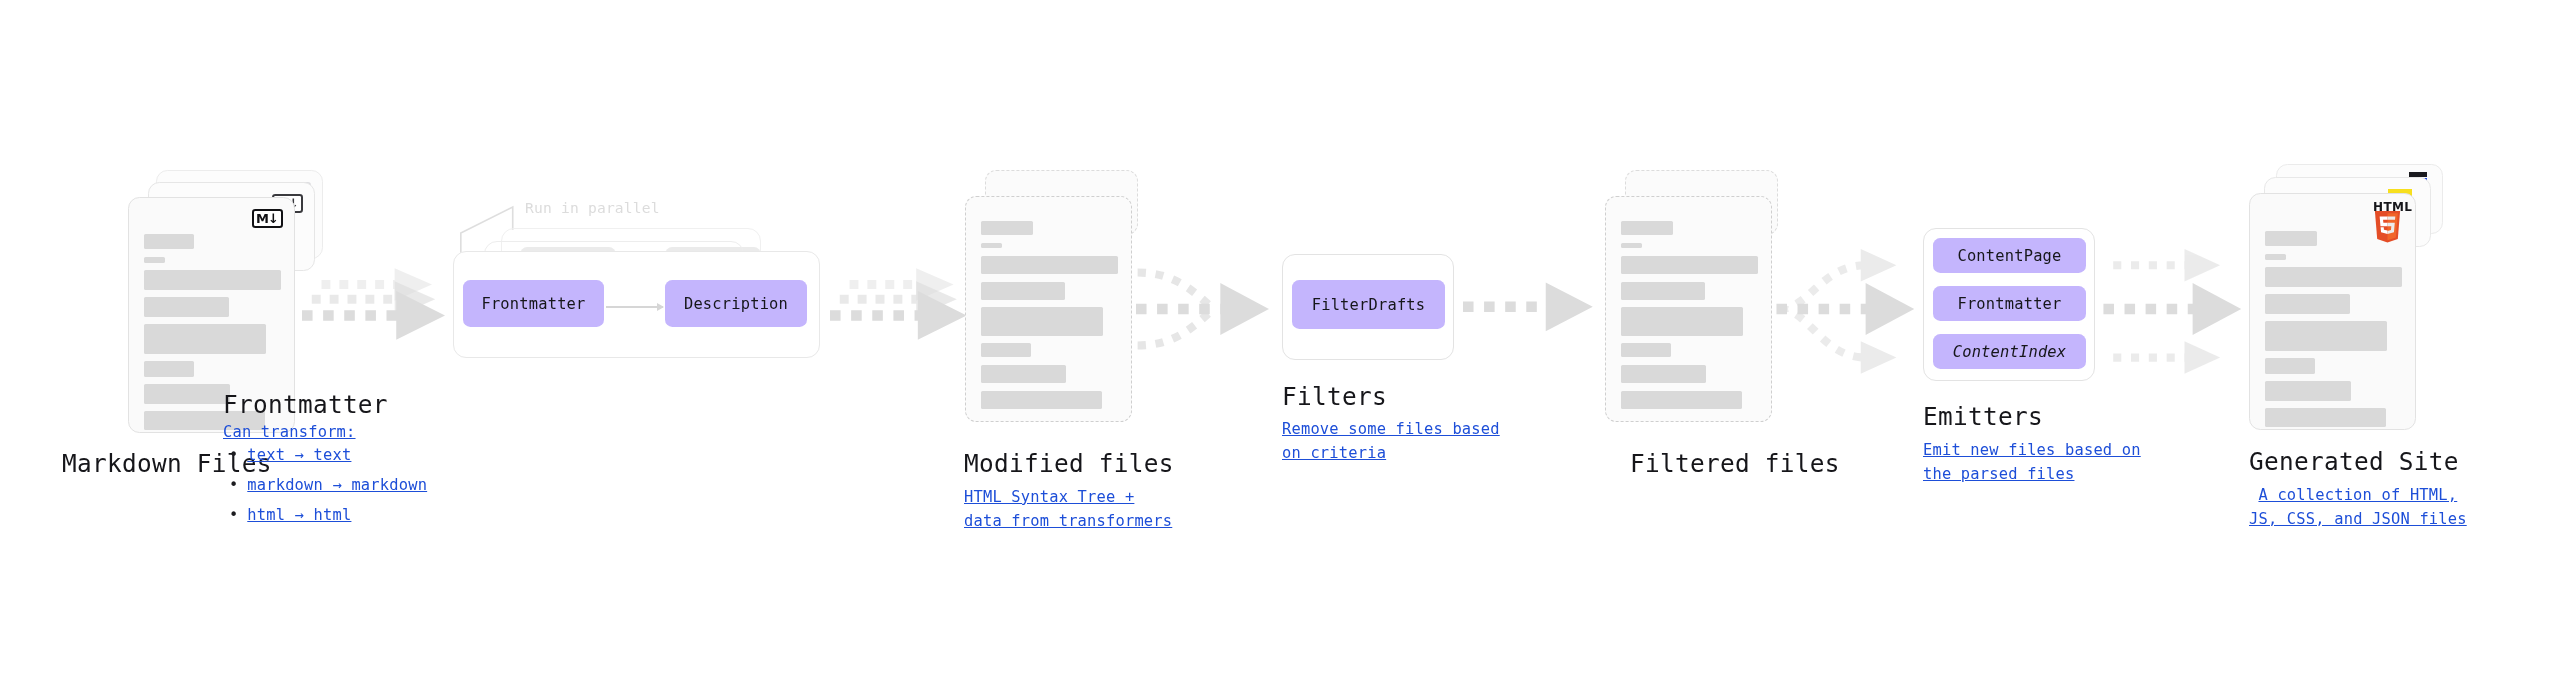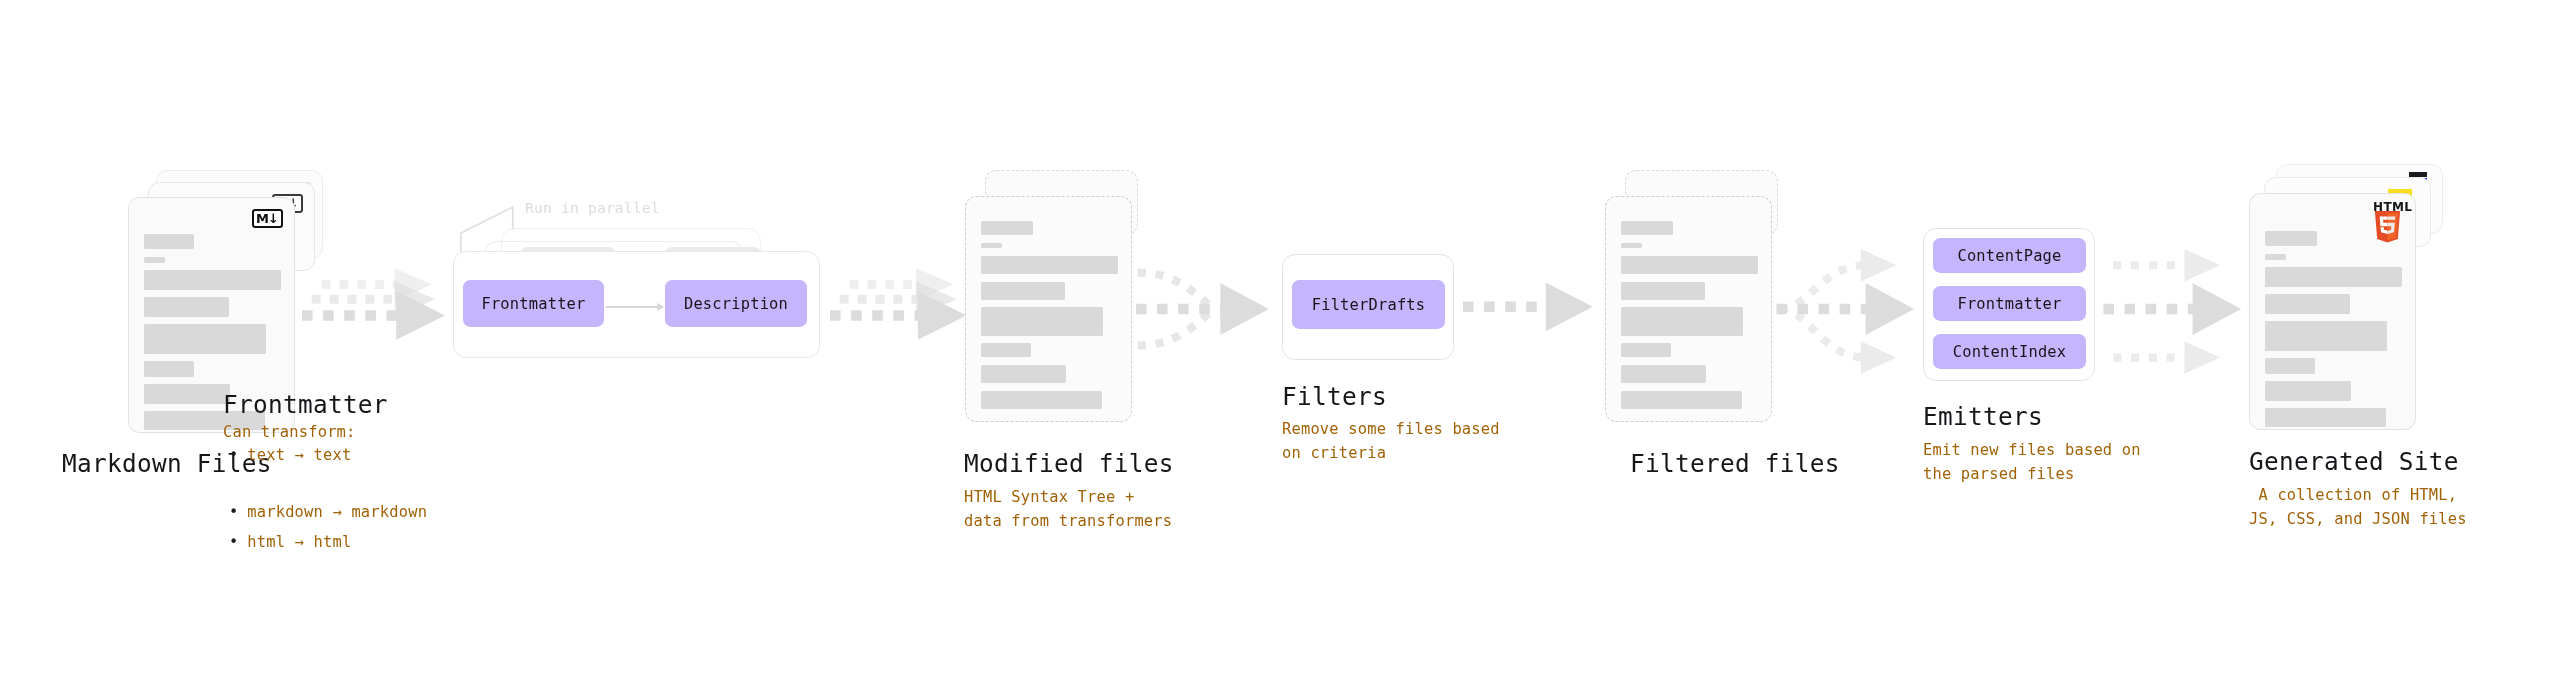--- a/index.html
+++ b/index.html
@@ -27,23 +27,24 @@
     font-size: 24.4px;
     letter-spacing: 0.3px;
     color: #16161a;
     white-space: nowrap;
     font-weight: 400;
   }
   .caption-sub {
     position: absolute;
     font-size: 15.4px;
     line-height: 23.6px;
-    color: #a16207;
+    color: #1d4ed8;
     white-space: pre;
     letter-spacing: 0.2px;
+    text-decoration: underline;
   }
 
   
   .doccard {
     position: absolute;
     border-radius: 11.4px;
     background: #fafafa;
     border: 1.3px solid #e2e2e2;
     box-sizing: border-box;
     overflow: hidden;
@@ -277,21 +278,21 @@
 
     <div class="caption-sub" style="left:223px; top:421px;">Can transform:</div>
 
     <div style="position:absolute; left:229px; top:444px;">
       <div style="display:flex; gap:9px; align-items:baseline; margin-bottom:6.5px;">
         <span style="font-size:15.4px; color:#1c1c20;">•</span>
         <span class="caption-sub" style="position:static;">text → text</span>
       </div>
       <div style="display:flex; gap:9px; align-items:baseline; margin-bottom:6.5px;">
         <span style="font-size:15.4px; color:#1c1c20;">•</span>
-        <span class="caption-sub" style="position:static;margin-top:27px;">markdown → markdown</span>
+        <span class="caption-sub" style="position:static;">markdown → markdown</span>
       </div>
       <div style="display:flex; gap:9px; align-items:baseline;">
         <span style="font-size:15.4px; color:#1c1c20;">•</span>
         <span class="caption-sub" style="position:static;">html → html</span>
       </div>
     </div>
   </div>
 
   <div class="conn" style="left:830px; top:260px;">
     <svg width="187" height="106" viewBox="0 0 230 130">
@@ -402,21 +403,21 @@
       </g>
       <polygon points="110,58 170,90 110,122" fill="#dcdcdc"></polygon>
     </svg>
   </div>
 
   <div>
     <div class="procbox" style="left:1923px; top:228px; width:172px; height:153px;"></div>
 
     <div class="chip" style="left:1933px; top:238px; width:153px; height:35px;">ContentPage</div>
     <div class="chip" style="left:1933px; top:286px; width:153px; height:35px;">Frontmatter</div>
-    <div class="chip" style="left:1933px; top:334px; width:153px; height:35px;">ContentIndex</div>
+    <div class="chip" style="left:1933px; top:334px; width:153px; height:35px;font-style:italic;">ContentIndex</div>
 
     <div class="caption-title" style="left:1923px; top:402px;">Emitters</div>
     <div class="caption-sub" style="left:1923px; top:439px;">Emit new files based on
 the parsed files</div>
   </div>
 
   <div class="conn" style="left:2103px; top:236px;">
     <svg width="163" height="154" viewBox="0 0 200 190">
       <g opacity="0.55">
         <g stroke="#dcdcdc" stroke-width="10" stroke-dasharray="10 12" stroke-linecap="butt">

